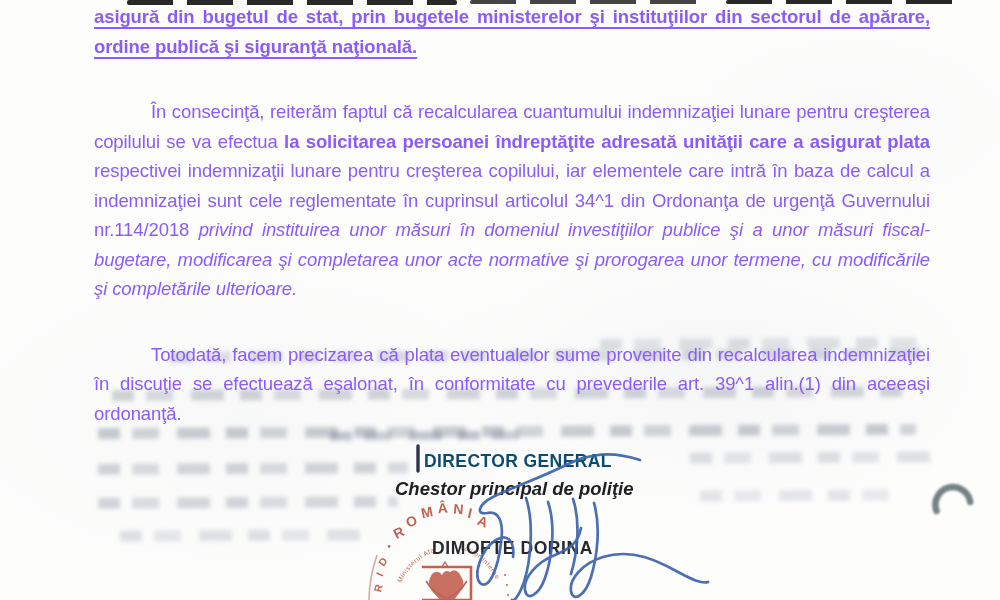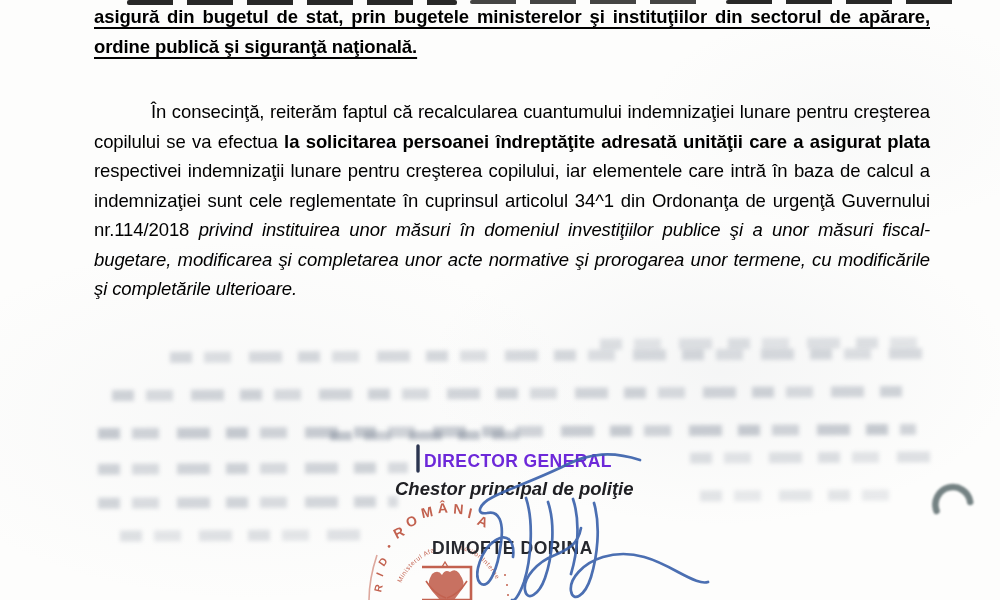--- a/index.html
+++ b/index.html
@@ -36,31 +36,31 @@
   .g3{left:98px;top:426px;width:818px;opacity:.46;}
   .g3b{left:330px;top:431px;width:190px;height:9px;opacity:.5;}
   .g4{left:98px;top:463px;width:310px;opacity:.38;}
   .g4b{left:690px;top:452px;width:240px;opacity:.27;}
   .g5{left:98px;top:497px;width:300px;opacity:.36;}
   .g5b{left:700px;top:490px;width:200px;opacity:.22;}
   .g6{left:120px;top:530px;width:240px;opacity:.26;}
   
   .doc{
     position:absolute;left:94px;top:2px;width:836px;z-index:3;
-    color:#000000;font-size:18.5px;line-height:29.5px;letter-spacing:-.1px;
+    color:#8b5cf6;font-size:18.5px;line-height:29.5px;letter-spacing:-.1px;
   }
   .para{margin:0;text-align:justify;}
   .para.head{font-weight:bold;text-decoration:underline;
     text-decoration-thickness:2px;text-underline-offset:4px;}
   .para.indent{text-indent:57px;margin-top:36px;}
   .bold{font-weight:bold;}
   .italic{font-style:italic;}
   
   .sig-title{position:absolute;left:424px;top:451px;z-index:3;
-    font-size:17.5px;font-weight:bold;color:#6d28d9;letter-spacing:.4px;}
+    font-size:17.5px;font-weight:bold;color:#0c4a6e;letter-spacing:.4px;}
   .sig-rank{position:absolute;left:395px;top:478px;z-index:3;
     font-size:18.5px;font-weight:bold;font-style:italic;color:#1f1f23;}
   .sig-name{position:absolute;left:432px;top:538px;z-index:5;
     font-size:17.5px;font-weight:bold;color:#26282e;letter-spacing:.6px;}
   
   .overlay{position:absolute;left:0;top:0;z-index:4;pointer-events:none;}
   .overlay.top{z-index:6;}
   .stamp-stroke{stroke:#b6402a;fill:none;}
   .stamp-letter{font-family:"Liberation Sans",sans-serif;font-weight:bold;}
 </style>
@@ -80,20 +80,21 @@
 <div class="ghost g3b"></div>
 <div class="ghost g4"></div>
 <div class="ghost g4b"></div>
 <div class="ghost g5"></div>
 <div class="ghost g5b"></div>
 <div class="ghost g6"></div>
 
 <div class="doc">
   <p class="para head"><span>asigură din bugetul de stat, prin bugetele ministerelor şi instituţiilor din sectorul de apărare, ordine publică şi siguranţă naţională.</span></p>
   <p class="para indent"><span>În consecinţă, reiterăm faptul că recalcularea cuantumului indemnizaţiei lunare pentru creşterea copilului se va efectua </span><span class="bold">la solicitarea persoanei îndreptăţite adresată unităţii care a asigurat plata </span><span>respectivei indemnizaţii lunare pentru creşterea copilului, iar elementele care intră în baza de calcul a indemnizaţiei sunt cele reglementate în cuprinsul articolul 34^1 din Ordonanţa de urgenţă Guvernului nr.114/2018 </span><span class="italic">privind instituirea unor măsuri în domeniul investiţiilor publice şi a unor măsuri fiscal-bugetare, modificarea şi completarea unor acte normative şi prorogarea unor termene, cu modificările şi completările ulterioare.</span></p>
+  <p class="para indent"><span>Totodată, facem precizarea că plata eventualelor sume provenite din recalcularea indemnizaţiei în discuţie se efectuează eşalonat, în conformitate cu prevederile art. 39^1 alin.(1) din aceeaşi ordonanţă.</span></p>
 </div>
 
 <div class="sig-title">DIRECTOR GENERAL</div>
 <div class="sig-rank">Chestor principal de poliţie</div>
 <div class="sig-name">DIMOFTE DORINA</div>
 
 <svg class="overlay" width="1000" height="600" viewBox="0 0 1000 600">
   <defs>
     <path id="arcL" d="M 401 583 A 58 58 0 0 1 449 549"></path>
     <path id="arcR" d="M 460 549 A 58 58 0 0 1 501 596"></path>

